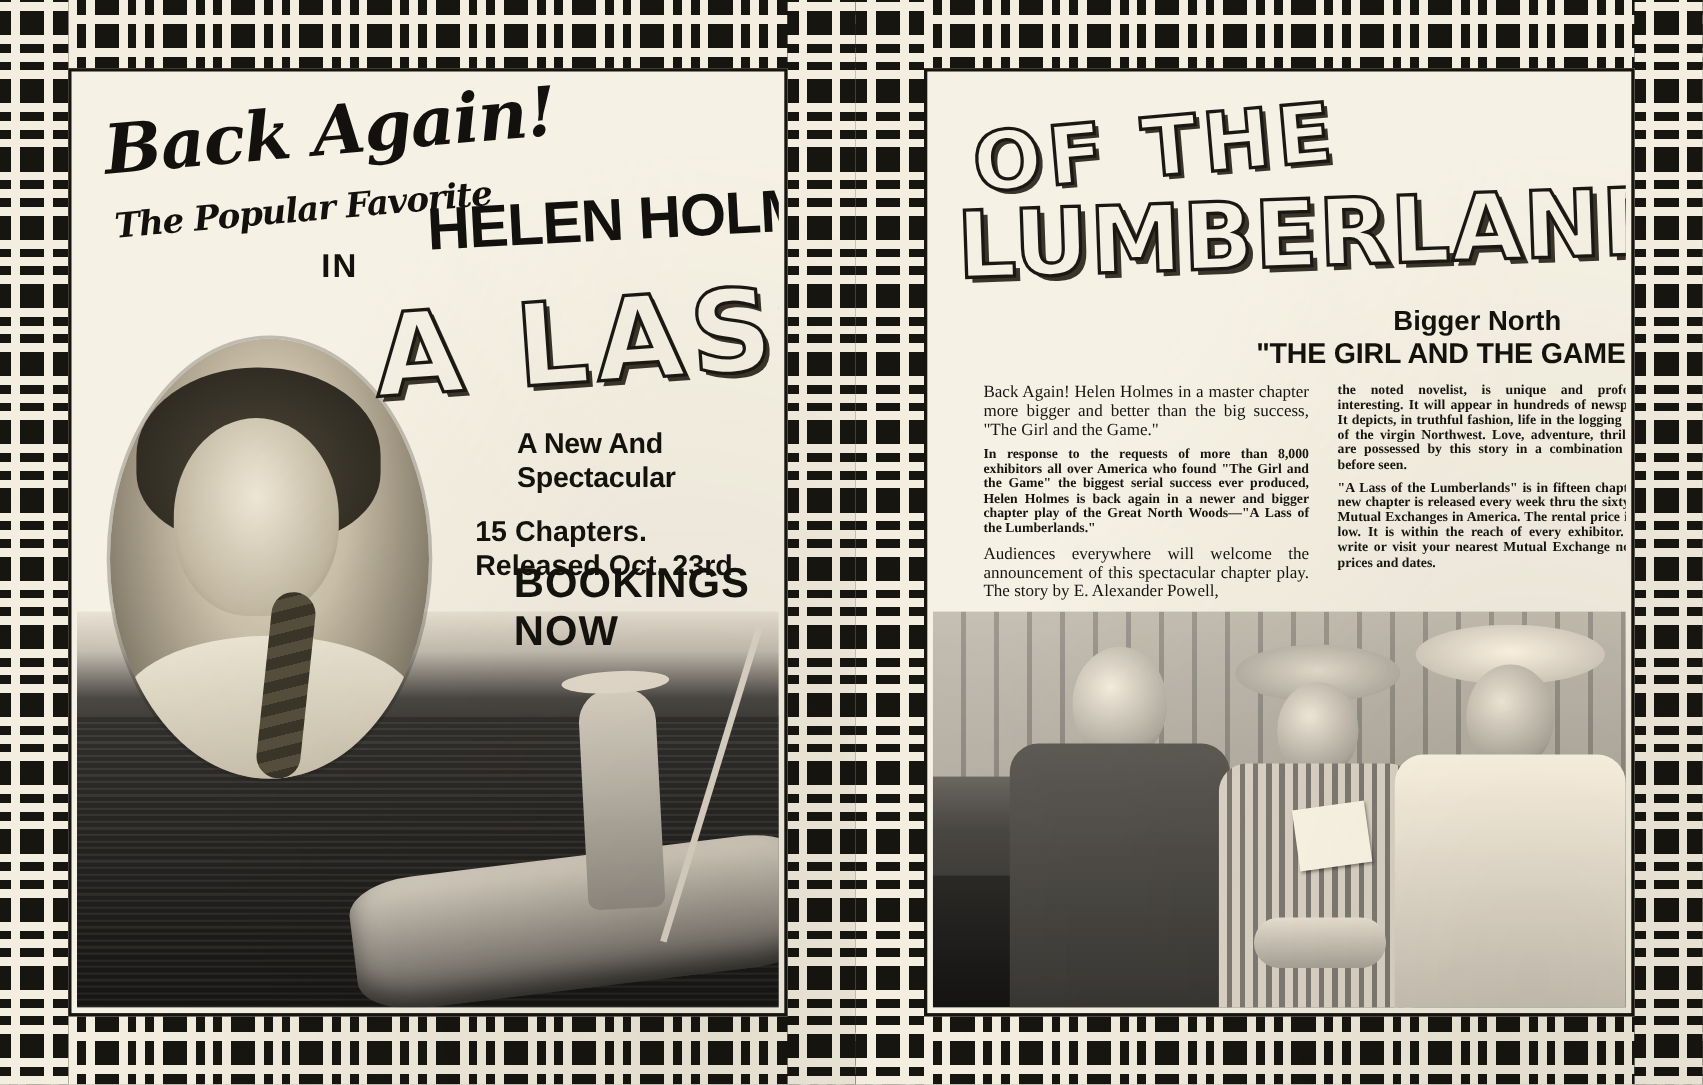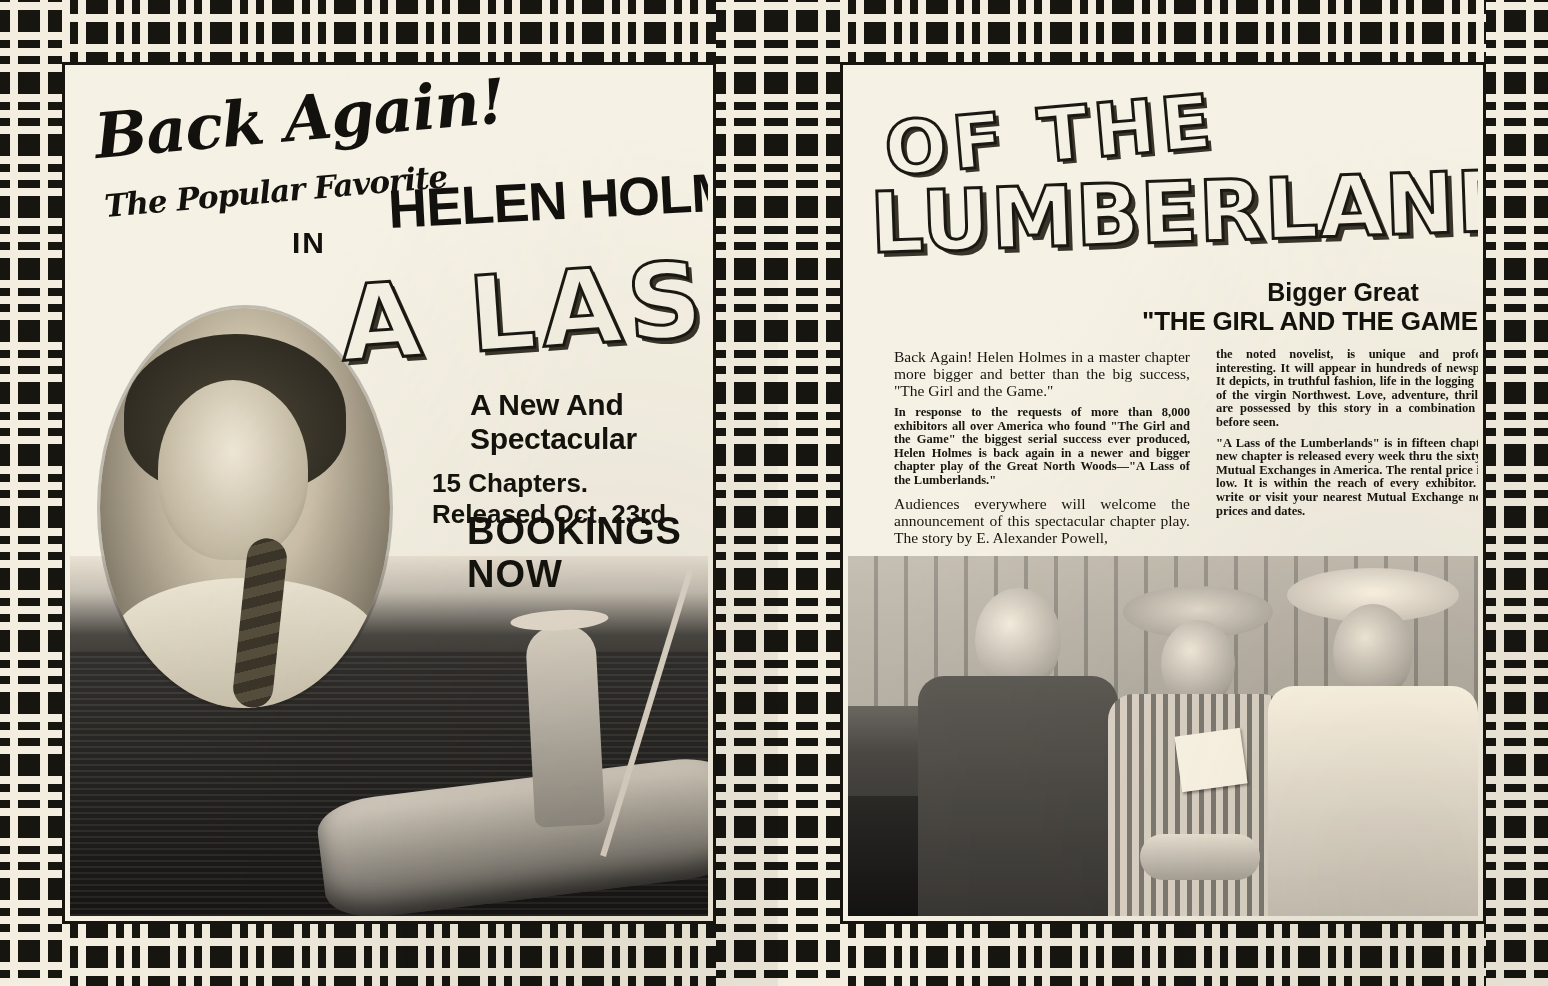--- a/index.html
+++ b/index.html
@@ -119,21 +119,21 @@
     -webkit-text-stroke:3px #1a1812;
     text-shadow:4px 5px 0 #3a352a;
     transform:rotate(-4deg);
     white-space:nowrap;
   }
   .blurb{
     position:absolute;
     font-family:"Liberation Sans",sans-serif;
     font-weight:700;color:#13120d;text-align:left;
   }
-  #tag-new{left:400px;top:318px;font-size:30px;letter-spacing:-0.3px;}
+  #tag-new{left:400px;top:318px;font-size:26px;letter-spacing:-0.3px;}
   #tag-chapter{left:400px;top:348px;font-size:32px;letter-spacing:0.5px;}
   #tag-chapters{left:362px;top:398px;font-size:26px;}
   #tag-bookings{left:370px;top:440px;font-size:38px;letter-spacing:1px;margin-left:27px;}
 
   
   .photo{
     position:absolute;overflow:hidden;
     background:#6d6557;
     filter:grayscale(1) contrast(1.05) sepia(0.25);
   }
@@ -386,21 +386,21 @@
           <div class="braid1"></div>
           <div class="braid2"></div>
           <div class="body"></div>
         </div>
         <div class="paper-note"></div>
         <div class="handshake"></div>
       </div>
 
       <div id="of-the">OF THE</div>
       <div id="lumberlands">LUMBERLANDS</div>
-      <div id="bigger-than">Bigger Great</div>
+      <div id="bigger-than">Bigger North</div>
       <div id="girl-and-game">"THE GIRL AND THE GAME"</div>
 
       <div class="cols">
         <div class="col">
           <p class="lead">Back Again!  Helen Holmes in a master chapter more bigger and better than the big success, "The Girl and the Game."</p>
           <p class="small">In response to the requests of more than 8,000 exhibitors all over America who found "The Girl and the Game" the biggest serial success ever produced, Helen Holmes is back again in a newer and bigger chapter play of the Great North Woods—"A Lass of the Lumberlands."</p>
           <p class="lead">Audiences everywhere will welcome the announcement of this spectacular chapter play.  The story by E. Alexander Powell,</p>
         </div>
         <div class="col">
           <p class="small">the noted novelist, is unique and profoundly interesting.  It will appear in hundreds of newspapers.  It depicts, in truthful fashion, life in the logging camps of the virgin Northwest.  Love, adventure, thrills—all are possessed by this story in a combination never before seen.</p>

